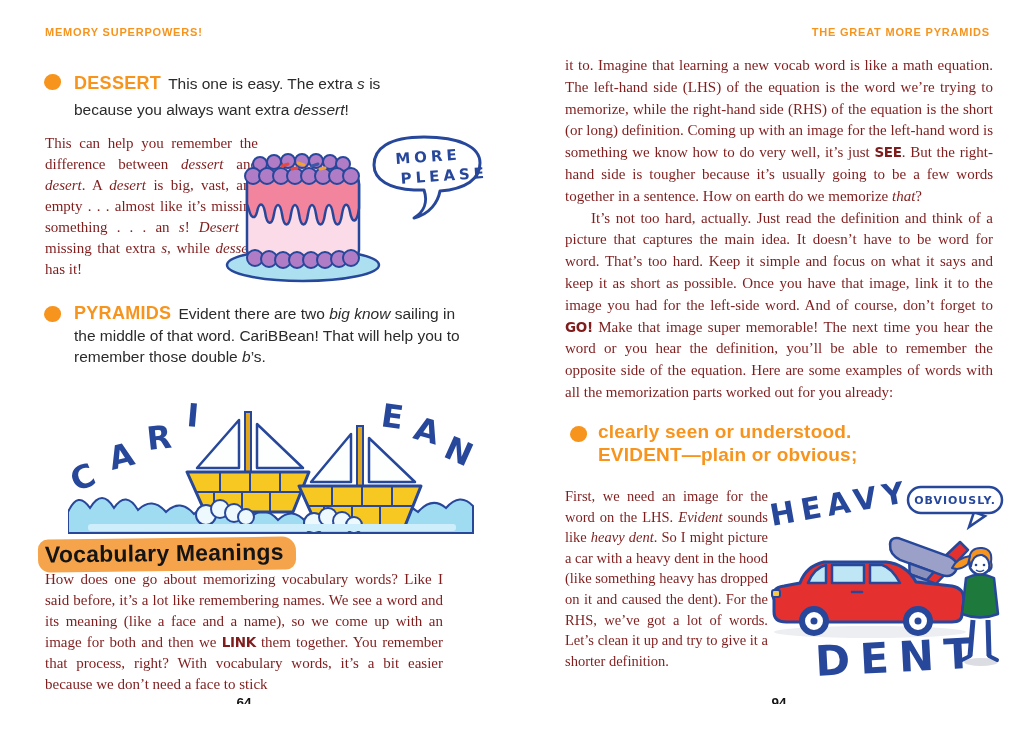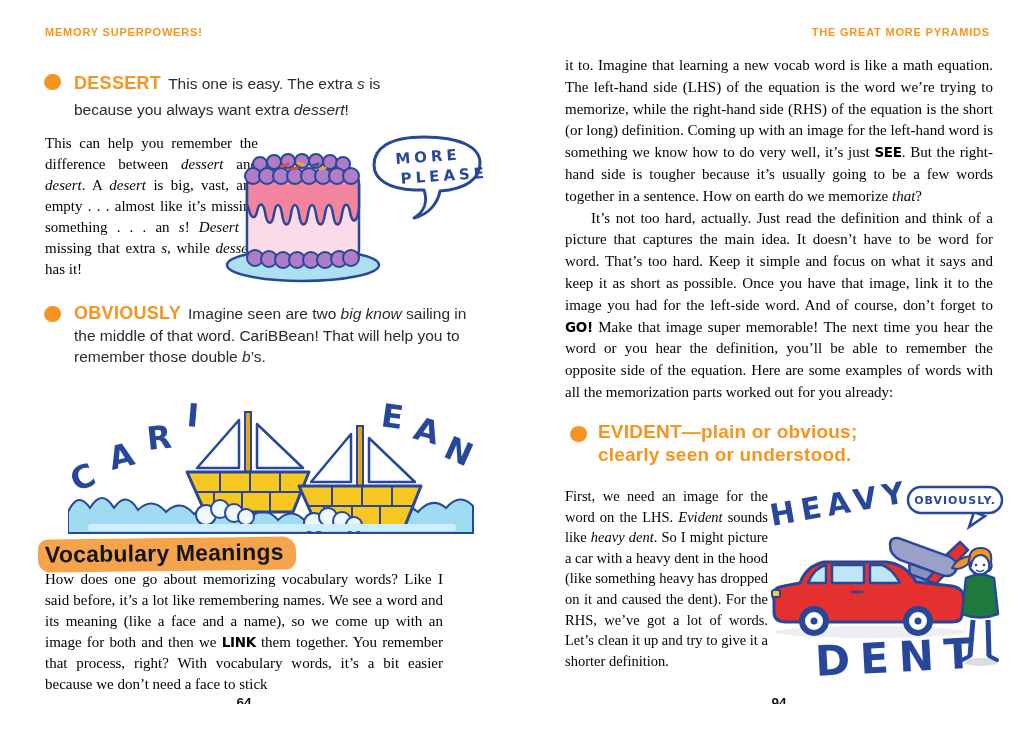--- a/index.html
+++ b/index.html
@@ -1,20 +1,20 @@
 <!DOCTYPE html>
 <html><head>
 <meta charset="utf-8">
 <style>
   html,body{margin:0;padding:0;background:#ffffff;}
   .spread{position:relative;width:1020px;height:704px;background:#ffffff;overflow:hidden;}
   .abs{position:absolute;}
   .running-head{font-family:"Liberation Sans",sans-serif;font-weight:800;font-size:11px;
     letter-spacing:.8px;color:#f7941d;}
-  .serif{font-family:"Liberation Serif",serif;font-size:15px;color:#000000;
+  .serif{font-family:"Liberation Serif",serif;font-size:15px;color:#7f1d1d;
     text-align:justify;margin:0;}
   .serif .i{font-style:italic;}
   .serif .k{font-family:"DejaVu Sans",sans-serif;font-weight:800;font-size:.9em;letter-spacing:-.3px;}
   .sans-entry{font-family:"Liberation Sans",sans-serif;font-size:15.5px;color:#2b2b2b;
     line-height:1.42;margin:4px;}
   .sans-entry .i{font-style:italic;}
   .term{color:#f7941d;font-weight:800;font-size:18px;letter-spacing:.3px;padding-right:7px;
     font-family:"Liberation Sans",sans-serif;}
   .dot{width:17px;height:16px;border-radius:52% 48% 50% 50%;background:#f7941d;}
   .vocab-heading{font-family:"Liberation Sans",sans-serif;font-weight:900;font-size:23px;
@@ -91,21 +91,21 @@
     <svg class="abs" style="left:366px;top:132px;" width="122" height="92" viewBox="0 0 122 92">
       <path d="M58,5 C22,5 8,17 8,33 C8,48 24,57 48,58 L58,58 C62,70 58,80 48,86
                C64,82 72,70 74,59 C100,57 114,47 114,31 C114,15 94,5 58,5 Z" fill="#ffffff" stroke="#27479b" stroke-width="3" stroke-linejoin="round"></path>
       <g transform="rotate(-4 60 36)" fill="#27479b" font-weight="bold" font-size="15" letter-spacing="4">
         <text x="30" y="30">MORE</text>
         <text x="34" y="50">PLEASE!</text>
       </g>
     </svg>
 
     <div class="abs dot" style="left:44px;top:306px;"></div>
-    <p class="abs sans-entry" style="left:70px;top:299px;width:398px;line-height:21.5px;"><span class="term">OBVIOUSLY</span><span><span>Imagine seen are two </span><span class="i">big know</span><span> sailing in the middle of that word. CariBBean! That will help you to remember those double </span><span class="i">b</span><span>’s.</span></span></p>
+    <p class="abs sans-entry" style="left:70px;top:299px;width:398px;line-height:21.5px;"><span class="term">PYRAMIDS</span><span><span>Evident there are two </span><span class="i">big know</span><span> sailing in the middle of that word. CariBBean! That will help you to remember those double </span><span class="i">b</span><span>’s.</span></span></p>
 
     <svg class="abs" style="left:68px;top:376px;" width="408" height="158" viewBox="0 0 408 158">
       <path d="M0,136 Q10,114 22,132 Q34,112 46,132 Q58,114 70,134 Q84,120 98,136
                Q112,122 126,138 Q140,124 154,140 Q168,126 182,142 Q196,128 210,144
                Q224,130 238,146 Q252,132 266,146 Q280,132 294,144 Q308,128 322,140
                Q336,124 350,136 Q364,120 378,132 Q392,116 405,130 L405,157 L0,157 Z" fill="#9fdcf2" stroke="#27479b" stroke-width="2"></path>
 
       <rect x="177" y="36" width="6" height="60" fill="#e2a61c" stroke="#27479b" stroke-width="2"></rect>
       <path d="M171,44 L171,92 L129,92 Z" fill="#fdfefe" stroke="#27479b" stroke-width="2.5" stroke-linejoin="round"></path>
       <path d="M189,48 L189,92 L235,92 Z" fill="#fdfefe" stroke="#27479b" stroke-width="2.5" stroke-linejoin="round"></path>
@@ -168,22 +168,22 @@
 
     <div class="abs running-head" style="right:30px;top:26px;text-align:right;">THE GREAT MORE PYRAMIDS</div>
 
     <div class="abs" style="left:565px;top:55px;width:428px;">
       <p class="serif" style="line-height:21.8px;"><span>it to. Imagine that learning a new vocab word is like a math equation. The left-hand side (LHS) of the equation is the word we’re trying to memorize, while the right-hand side (RHS) of the equation is the short (or long) definition. Coming up with an image for the left-hand word is something we know how to do very well, it’s just </span><span class="k">SEE</span><span>. But the right-hand side is tougher because it’s usually going to be a few words together in a sentence. How on earth do we memorize </span><span class="i">that</span><span>?</span></p>
       <p class="serif indent" style="line-height:21.8px;margin-top:0;"><span>It’s not too hard, actually. Just read the definition and think of a picture that captures the main idea. It doesn’t have to be word for word. That’s too hard. Keep it simple and focus on what it says and keep it as short as possible. Once you have that image, link it to the image you had for the left-side word. And of course, don’t forget to </span><span class="k">GO!</span><span> Make that image super memorable! The next time you hear the word or you hear the definition, you’ll be able to remember the opposite side of the equation. Here are some examples of words with all the memorization parts worked out for you already:</span></p>
     </div>
 
     <div class="abs dot" style="left:570px;top:426px;"></div>
     <h3 class="abs evident-heading" style="left:598px;top:420px;">
+      <span style="display:block;">clearly seen or understood.</span>
       <span style="display:block;">EVIDENT—plain or obvious;</span>
-      <span style="display:block;">clearly seen or understood.</span>
     </h3>
 
     <p class="abs serif" style="left:565px;top:486px;width:203px;font-size:14.5px;line-height:20.6px;"><span>First, we need an image for the word on the LHS. </span><span class="i">Evident</span><span> sounds like </span><span class="i">heavy dent</span><span>. So I might picture a car with a heavy dent in the hood (like something heavy has dropped on it and caused the dent). For the RHS, we’ve got a lot of words. Let’s clean it up and try to give it a shorter definition.</span></p>
 
     <svg class="abs" style="left:760px;top:480px;" width="254" height="206" viewBox="0 0 254 206">
       <ellipse cx="110" cy="152" rx="96" ry="6" fill="#eceef2"></ellipse>
       <ellipse cx="221" cy="182" rx="17" ry="4" fill="#dcdde3"></ellipse>
 
       <text transform="translate(12,46) rotate(-10)" fill="#27479b" font-weight="bold" font-size="30" letter-spacing="6">HEAVY</text>
 

